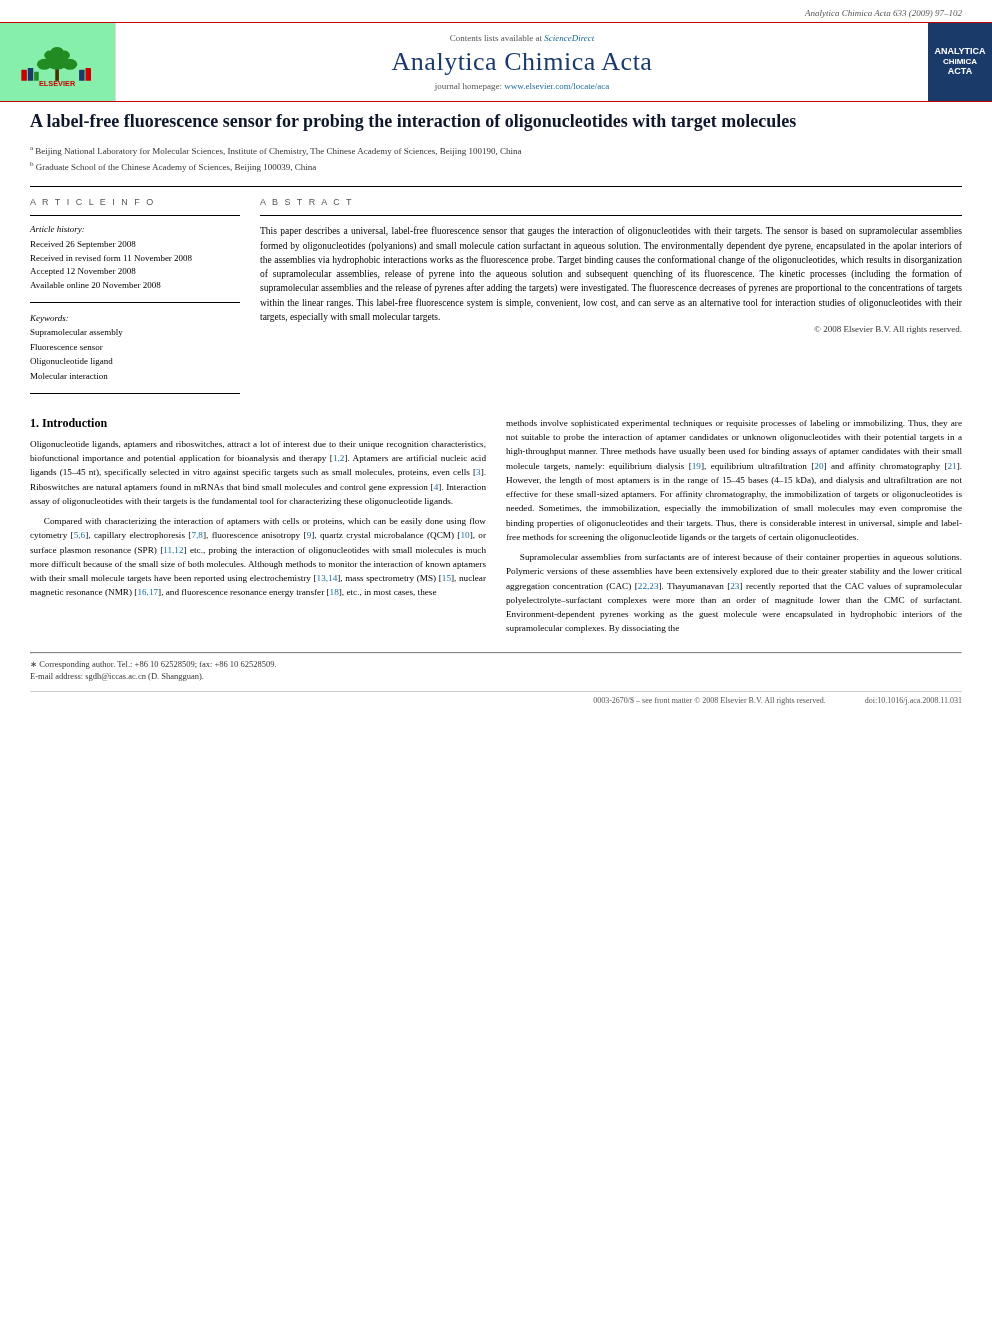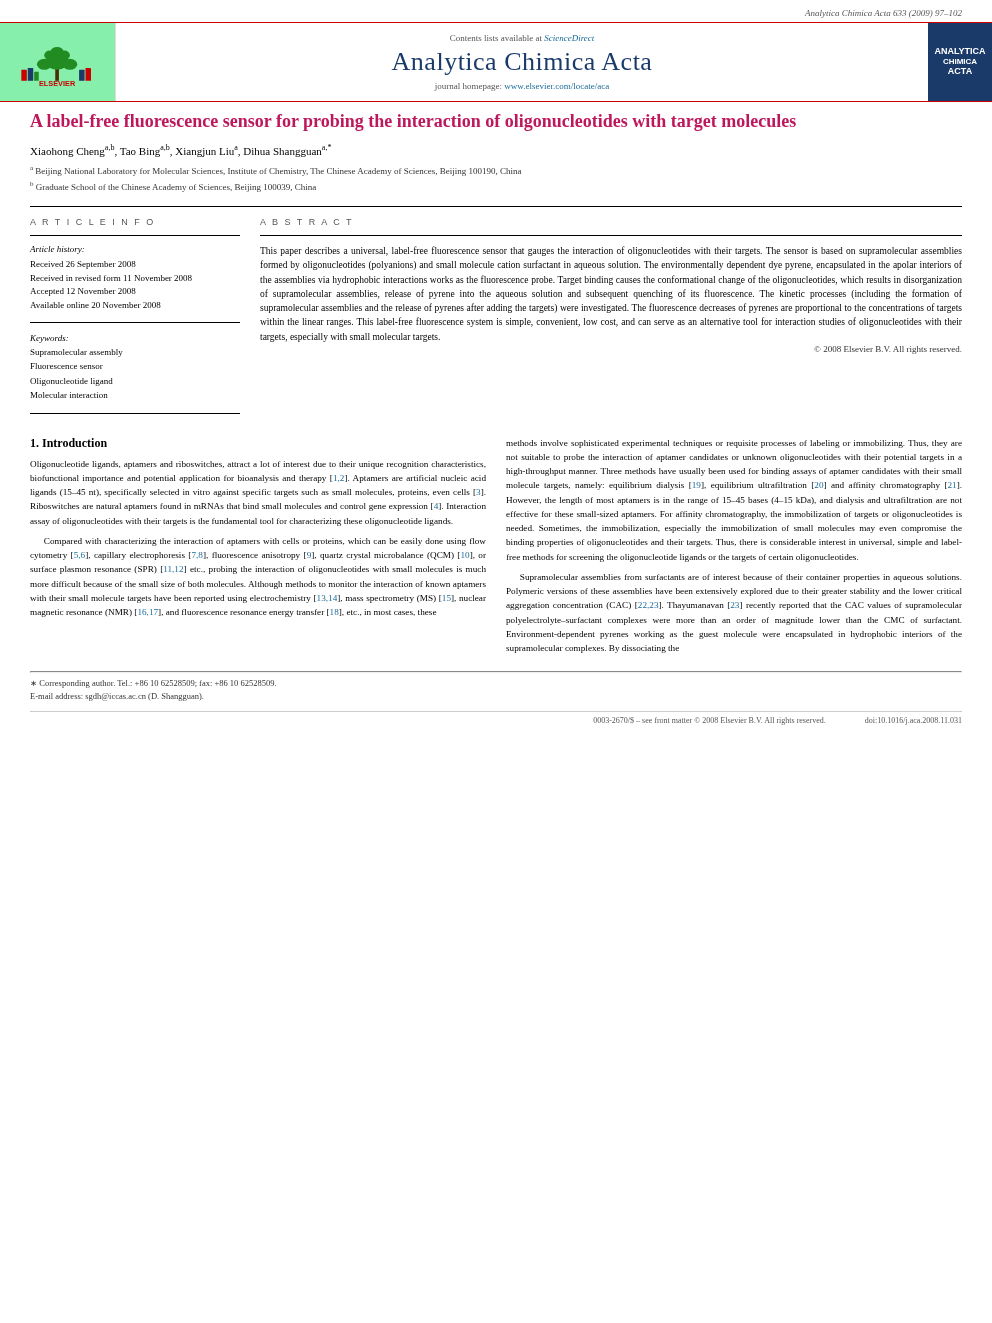--- a/index.html
+++ b/index.html
@@ -114,21 +114,21 @@
     }
 
     
     .main-content {
       padding: 0 30px;
     }
 
     .article-title {
       font-size: 18px;
       font-weight: bold;
-      color: #be185d;
+      color: #0f172a;
       margin: 2px 0 10px 0;
       line-height: 1.3;
       font-family: "Times New Roman", Times, serif;
     }
 
     .authors {
       font-size: 11px;
       margin-bottom: 6px;
       color: #000;
     }
@@ -335,26 +335,20 @@
           <text x="30" y="42" text-anchor="middle" font-size="9" fill="#fff" font-family="Arial" font-weight="bold">ACTA</text>
         </svg>
       </div>
     </div>
   </div>
 
   <div class="main-content">
 
     <div class="article-title">A label-free fluorescence sensor for probing the interaction of oligonucleotides with target molecules</div>
 
-    <div class="authors">
-      <span>Xiaohong Cheng<sup>a,b</sup>, </span>
-      <span>Tao Bing<sup>a,b</sup>, </span>
-      <span>Xiangjun Liu<sup>a</sup>, </span>
-      <span>Dihua Shangguan<sup>a,*</sup></span>
-    </div>
 
     <div class="affiliations">
       <div><sup>a</sup> <span>Beijing National Laboratory for Molecular Sciences, Institute of Chemistry, The Chinese Academy of Sciences, Beijing 100190, China</span></div>
       <div><sup>b</sup> <span>Graduate School of the Chinese Academy of Sciences, Beijing 100039, China</span></div>
     </div>
 
     <hr class="divider">
 
     <div class="two-col">
       <div class="col-left">

